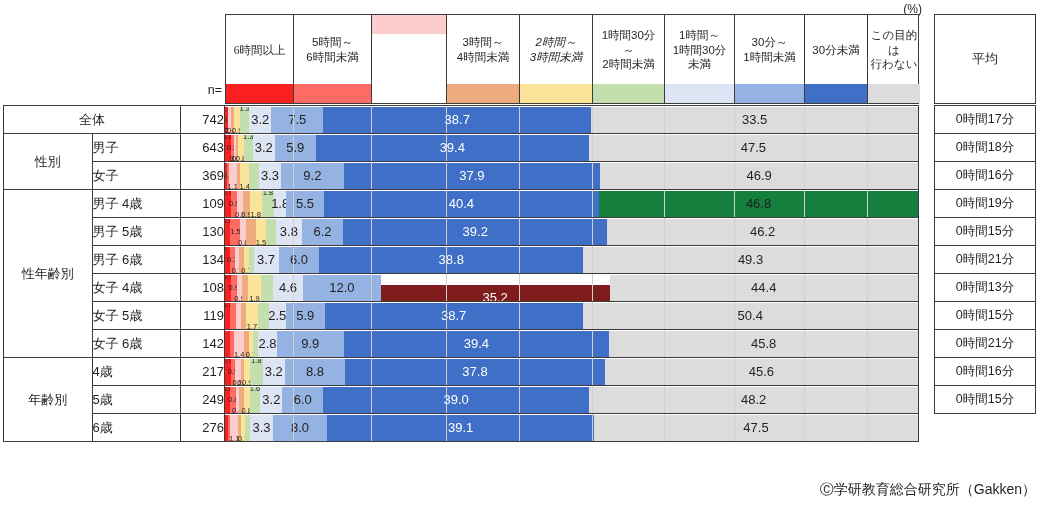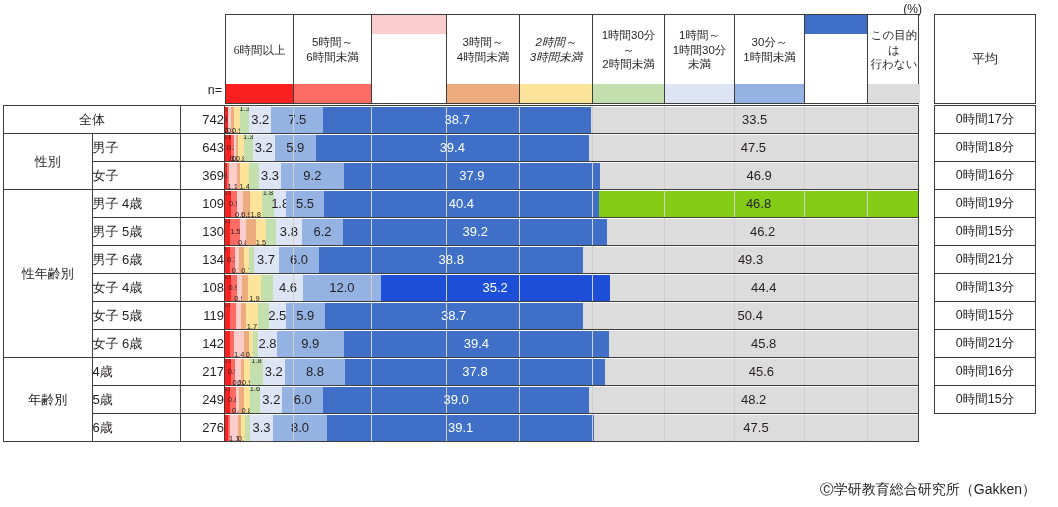--- a/index.html
+++ b/index.html
@@ -231,20 +231,21 @@
 1時間30分
 未満</div>
         <div class="hdr-swatch" style="background: rgb(221, 228, 243);"></div>
       </div>
       <div class="hdr-cell" style="width: 70px;">
         <div class="hdr-label">30分～
 1時間未満</div>
         <div class="hdr-swatch" style="background: rgb(148, 179, 227);"></div>
       </div>
       <div class="hdr-cell" style="width: 63px;">
+        <div class="hdr-label">30分未満</div>
         <div class="hdr-swatch" style="background: rgb(63, 111, 198);"></div>
       </div>
       <div class="hdr-cell" style="width: 52px;">
         <div class="hdr-label">この目的は
 行わない</div>
         <div class="hdr-swatch" style="background: rgb(220, 220, 220);"></div>
       </div>
     </div>
 
   <div class="avg-hdr">
@@ -425,21 +426,21 @@
               </div>
               <div class="seg big" style="width: 12.2832px; background: rgb(221, 228, 243);">
                 <span class="lbl-in">1.8</span>
               </div>
               <div class="seg big" style="width: 37.532px; background: rgb(148, 179, 227);">
                 <span class="lbl-in">5.5</span>
               </div>
               <div class="seg white big" style="width: 275.689px; background: rgb(63, 111, 198);">
                 <span class="lbl-in white">40.4</span>
               </div>
-              <div class="seg big" style="width: 319.363px; background: #84cc16;">
+              <div class="seg big" style="width: 319.363px; background: #15803d;">
                 <span class="lbl-in">46.8</span>
               </div>
             </div>
             <div class="gridlines">
               <i style="left: 68px;"></i>
               <i style="left: 146px;"></i>
               <i style="left: 221px;"></i>
               <i style="left: 294px;"></i>
               <i style="left: 367px;"></i>
               <i style="left: 439px;"></i>
@@ -557,21 +558,21 @@
               <div class="seg" style="width: 12.7278px; background: rgb(252, 227, 154);">
                 <span class="lbl-dn">1.9</span>
               </div>
               <div class="seg" style="width: 12.7278px; background: rgb(195, 223, 174);"></div>
               <div class="seg big" style="width: 30.8147px; background: rgb(221, 228, 243);">
                 <span class="lbl-in">4.6</span>
               </div>
               <div class="seg big" style="width: 80.3861px; background: rgb(148, 179, 227);">
                 <span class="lbl-in">12.0</span>
               </div>
-              <div class="seg white big" style="width: 235.799px; background: #1d4ed8;">
+              <div class="seg white big" style="width: 235.799px; background: #7f1d1d; margin-top: 10px;">
                 <span class="lbl-in white">35.2</span>
               </div>
               <div class="seg big" style="width: 318px; background: rgb(220, 220, 220);">
                 <span class="lbl-in">44.4</span>
               </div>
             </div>
             <div class="gridlines">
               <i style="left: 68px;"></i>
               <i style="left: 146px;"></i>
               <i style="left: 221px;"></i>

